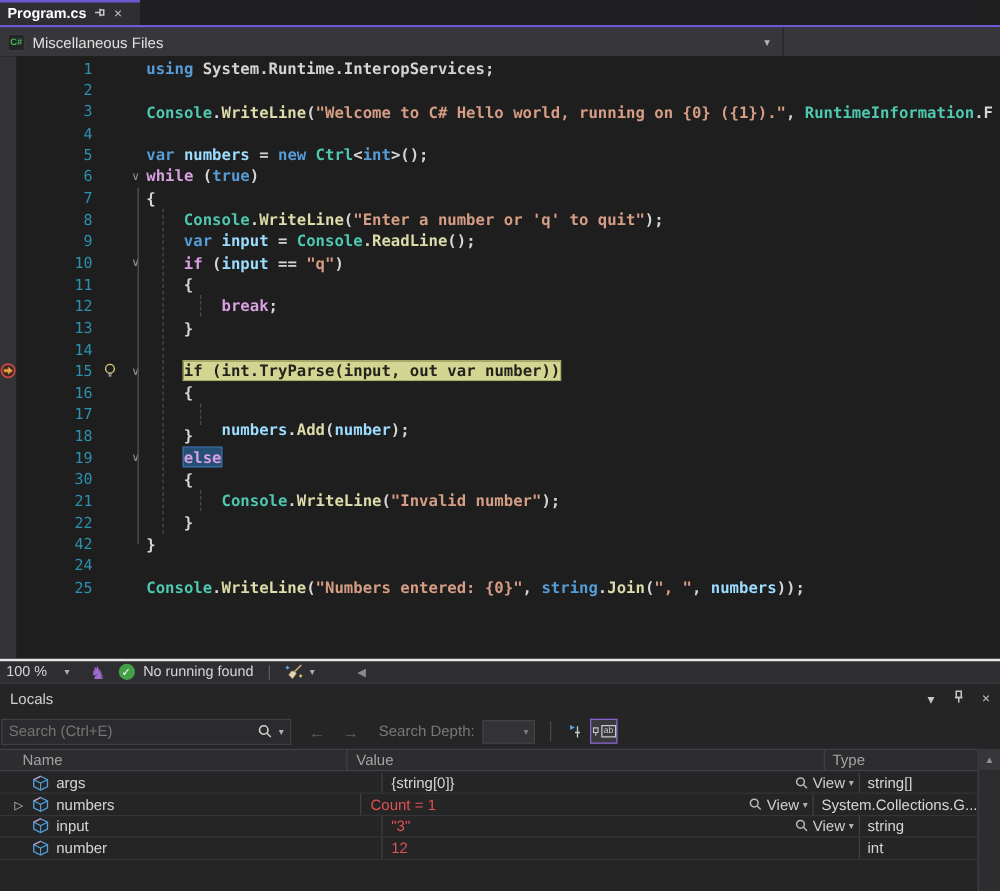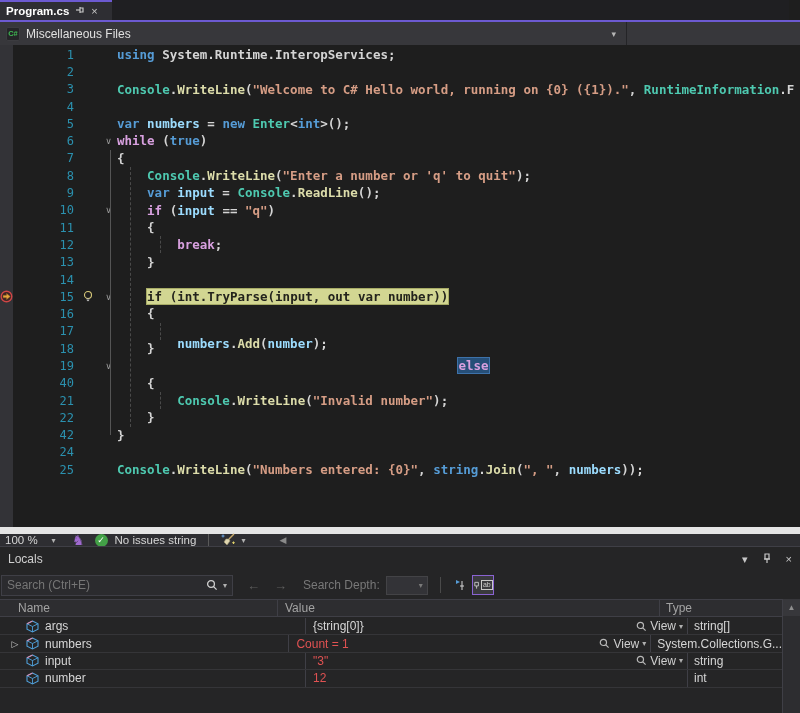--- a/index.html
+++ b/index.html
@@ -43,21 +43,21 @@
           white-space:pre;overflow:hidden;}
   .kw{color:var(--kw)}.ctl{color:var(--ctl)}.str{color:var(--str)}.cls{color:var(--cls)}
   .mth{color:var(--mth)}.var{color:var(--var)}.pln{color:var(--pln)}
   .hl{background:var(--hlbg);outline:1px solid #a7ab66;}
   .hl span{color:var(--hltext) !important;}
   .sel{background:var(--selbg);box-shadow:0 0 0 1px #3d72aa;}
   .guide{position:absolute;width:0;border-left:1px dashed #4a4a4a;}
   .guide.solid{border-left:1px solid #555;}
 
   
-  .estatus{position:absolute;top:527px;left:0;right:0;height:19px;background:#2e2e32;border-top:7px solid #e5e5e5;
+  .estatus{position:absolute;top:527px;left:0;right:0;height:19px;background:#2e2e32;border-top:2px solid #e5e5e5;
            display:flex;align-items:center;font-size:11.5px;color:#d6d6d6;}
   .zoomctl{width:66px;display:flex;align-items:center;padding:0 5px;gap:14px;cursor:pointer;}
   .caret{font-size:8px;color:#b0b0b0;}
   .knight{color:#a06ad0;font-size:14px;margin:0 10px 0 6px;cursor:pointer;}
   .okball{width:13px;height:13px;border-radius:50%;background:var(--green);color:#fff;font-size:9px;display:flex;
           align-items:center;justify-content:center;margin-right:7px;}
   .vdiv{width:1px;height:12px;background:#5a5a5a;margin:0 12px;}
   .sb-left-arrow{color:#8a8a8a;font-size:9px;margin-left:34px;}
 
   
@@ -160,21 +160,21 @@
           <div class="n-cell">4</div>
           <div class="b-cell"></div>
           <div class="f-cell"></div>
           <div class="c-cell" style="padding-left: 0ch;"></div>
         </div>
         <div class="line">
           <div class="m-cell"></div>
           <div class="n-cell">5</div>
           <div class="b-cell"></div>
           <div class="f-cell"></div>
-          <div class="c-cell" style="padding-left: 0ch;"><span class="kw">var</span><span class="pln"> </span><span class="var">numbers</span><span class="pln"> = </span><span class="kw">new</span><span class="pln"> </span><span class="cls">Enter</span><span class="pln">&lt;</span><span class="kw">int</span><span class="pln">&gt;();</span></div>
+          <div class="c-cell" style="padding-left: 0ch;"><span class="kw">var</span><span class="pln"> </span><span class="var">numbers</span><span class="pln"> = </span><span class="kw">new</span><span class="pln"> </span><span class="cls">Ctrl</span><span class="pln">&lt;</span><span class="kw">int</span><span class="pln">&gt;();</span></div>
         </div>
         <div class="line">
           <div class="m-cell"></div>
           <div class="n-cell">6</div>
           <div class="b-cell"></div>
           <div class="f-cell">∨</div>
           <div class="c-cell" style="padding-left: 0ch;"><span class="ctl">while</span><span class="pln"> (</span><span class="kw">true</span><span class="pln">)</span></div>
         </div>
         <div class="line">
           <div class="m-cell"></div>
@@ -268,25 +268,25 @@
           <div class="n-cell">18</div>
           <div class="b-cell"></div>
           <div class="f-cell"></div>
           <div class="c-cell" style="padding-left: 4ch;"><span class="pln">}</span></div>
         </div>
         <div class="line">
           <div class="m-cell"></div>
           <div class="n-cell">19</div>
           <div class="b-cell"></div>
           <div class="f-cell">∨</div>
-          <div class="c-cell" style="padding-left: 4ch; text-align: center;"><span class="ctl sel">else</span></div>
-        </div>
-        <div class="line">
-          <div class="m-cell"></div>
-          <div class="n-cell">40</div>
+          <div class="c-cell" style="padding-left: 4ch;"><span class="ctl sel">else</span></div>
+        </div>
+        <div class="line">
+          <div class="m-cell"></div>
+          <div class="n-cell">30</div>
           <div class="b-cell"></div>
           <div class="f-cell"></div>
           <div class="c-cell" style="padding-left: 4ch;"><span class="pln">{</span></div>
         </div>
         <div class="line">
           <div class="m-cell"></div>
           <div class="n-cell">21</div>
           <div class="b-cell"></div>
           <div class="f-cell"></div>
           <div class="c-cell" style="padding-left: 8ch;"><span class="cls">Console</span><span class="pln">.</span><span class="mth">WriteLine</span><span class="pln">(</span><span class="str">"Invalid number"</span><span class="pln">);</span></div>
@@ -327,21 +327,21 @@
     <div class="guide" style="left:160px;top:347px;height:17px;"></div>
   </div>
 
   <div class="estatus">
     <div class="zoomctl">
       <span>100 %</span>
       <span class="caret">▾</span>
     </div>
     <span class="knight">♞</span>
     <span class="okball">✓</span>
-    <span>No issues string</span>
+    <span>No running found</span>
     <span class="vdiv"></span>
     <span style="display:flex;align-items:center;gap:5px;cursor:pointer;">
       <svg width="15" height="14" viewBox="0 0 15 14">
           <path d="M13 1 8 6" stroke="#c8a96a" stroke-width="1.4"></path>
           <path d="M5 6l3 0 1 2-3 4-3-3z" fill="#e0d6b0" stroke="#9c946f" stroke-width="0.6"></path>
           <path d="M2 1.5v3M0.5 3h3" stroke="#6aa3e0" stroke-width="1"></path>
           <path d="M12.5 8.5v2.5M11.2 9.7h2.6" stroke="#e0d26a" stroke-width="1"></path>
         </svg>
       <span class="caret">▾</span>
     </span>

